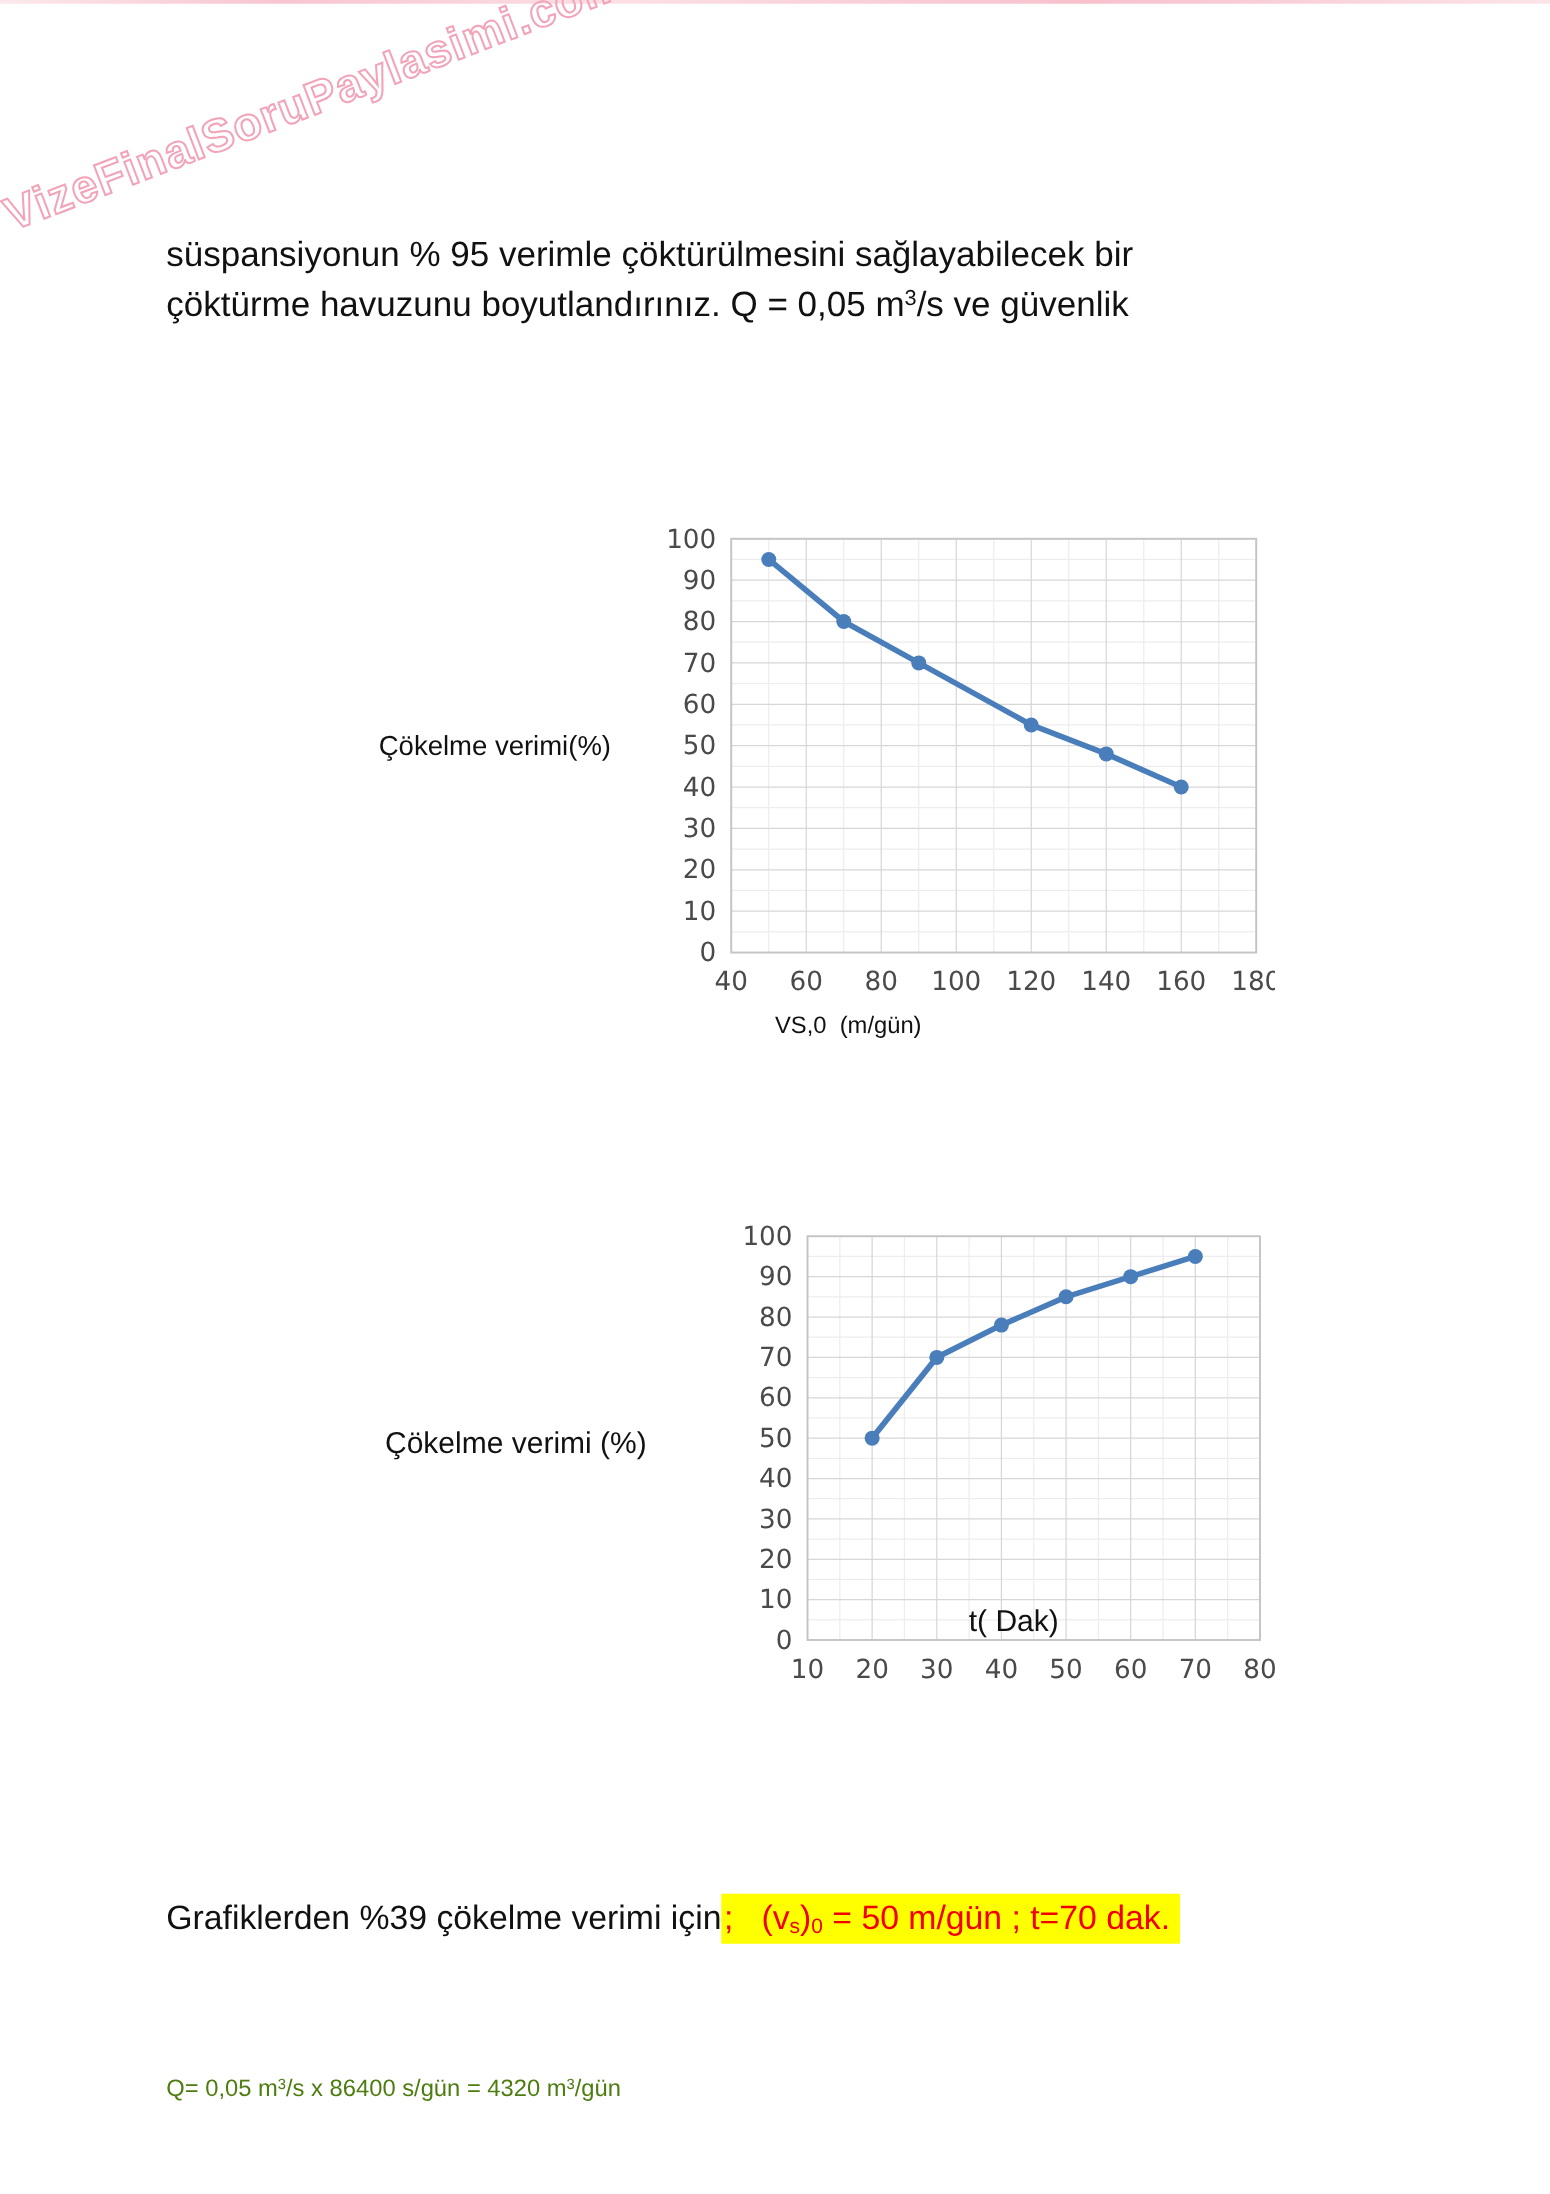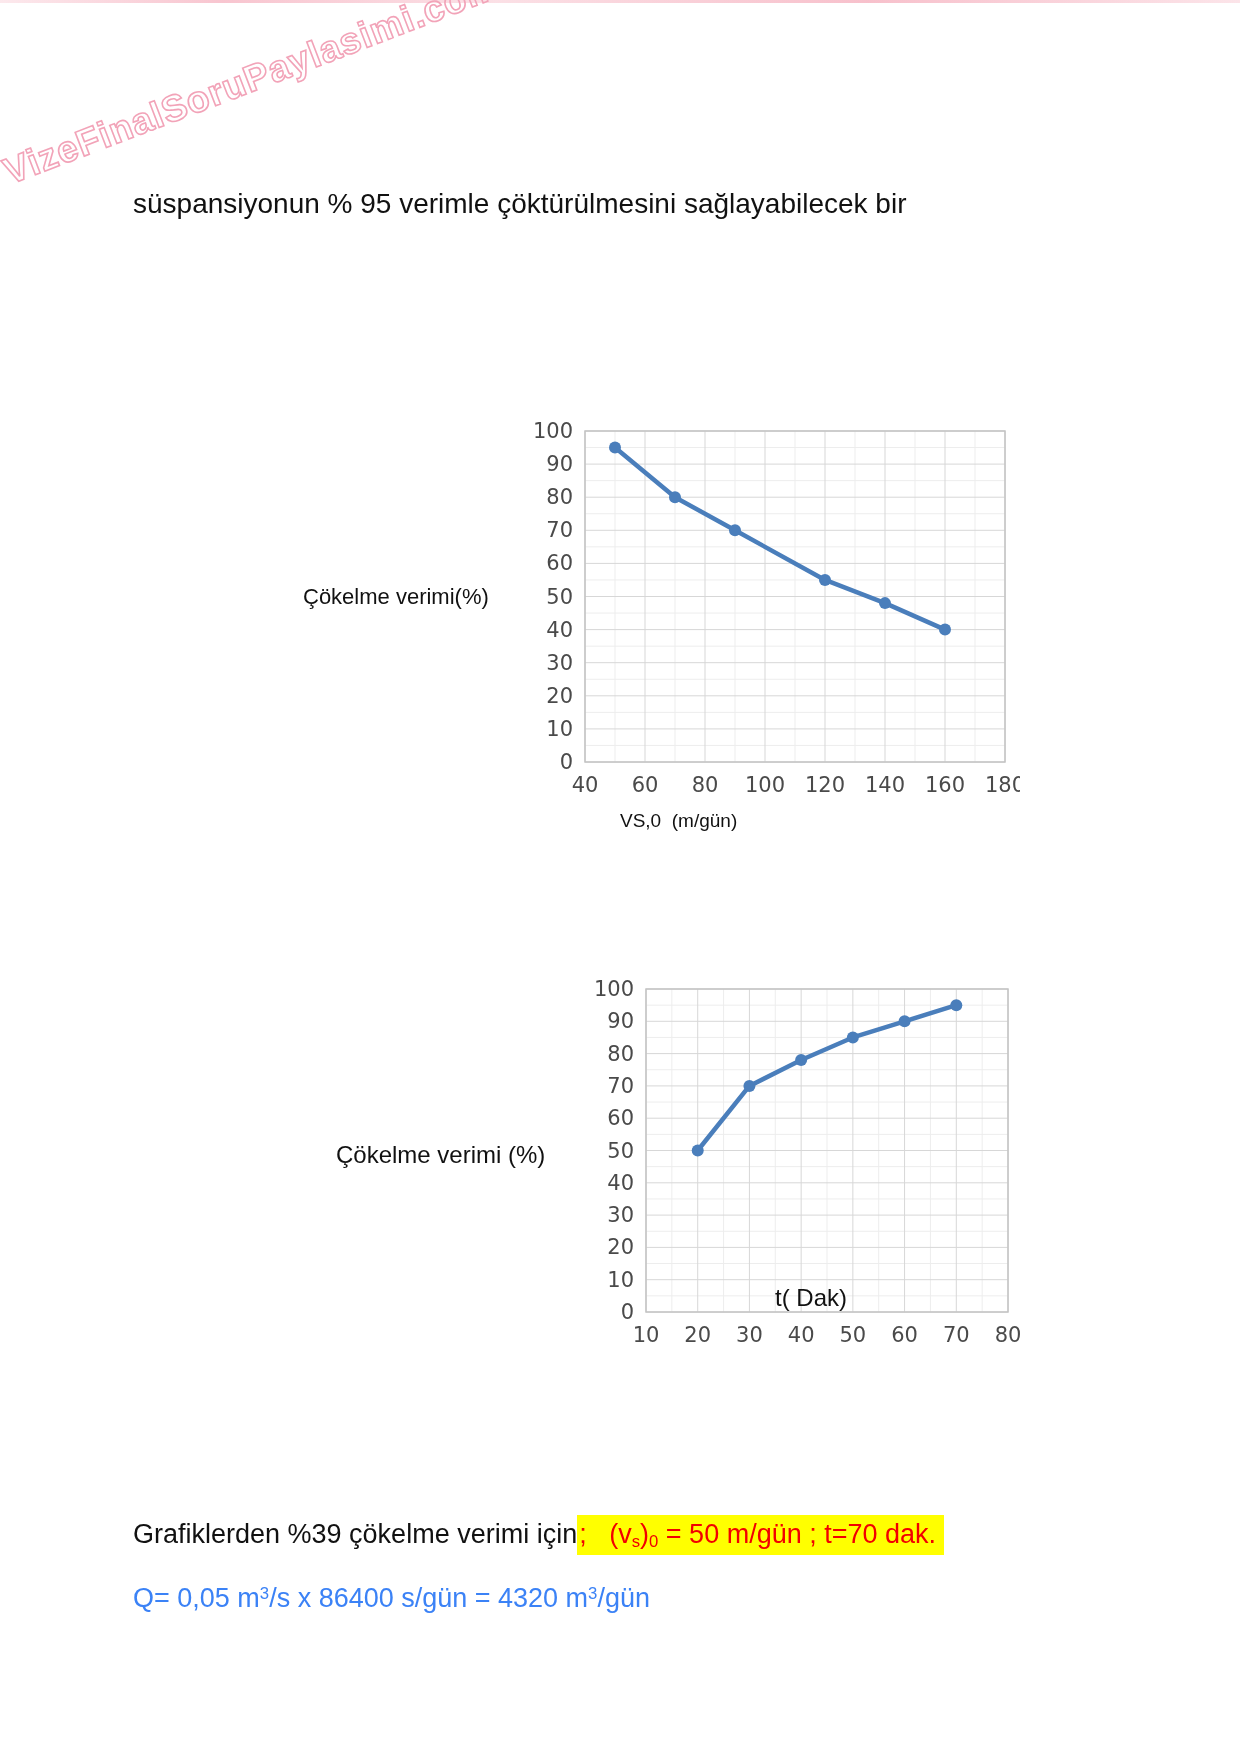--- a/index.html
+++ b/index.html
@@ -29,45 +29,46 @@
     font-size:28px;line-height:35px;color:#111;
   }
   .question b{font-weight:bold;}
   .sup{font-size:0.62em;vertical-align:0.5em;}
   .sub{font-size:0.62em;vertical-align:-0.22em;}
   .chart-svg{position:absolute;}
   svg text{font-family:"DejaVu Sans","Liberation Sans",sans-serif;}
   .axis-title{position:absolute;font-weight:normal;color:#111;white-space:pre;}
   .c1-ylabel{left:303px;top:584px;font-size:22px;}
   .c1-xlabel{left:620px;top:810px;width:314px;text-align:left;font-size:19px;}
-  .c2-ylabel{left:336px;top:1141px;font-size:24px;}
+  .c2-ylabel{left:308px;top:1141px;font-size:24px;}
   .c2-xlabel{left:661px;top:1284px;width:300px;text-align:center;font-size:24px;}
   .solution-line1{
     position:absolute;left:133px;top:1514px;font-size:27px;line-height:40px;
     white-space:nowrap;color:#111;
   }
   .hl{
     background:var(--highlight-bg,#ffff00);
     color:var(--highlight-text,#f20000);
     padding:4px 8px 6px 2px;
   }
   .solution-line2{
-    position:absolute;left:133px;top:1574px;font-size:27px;line-height:40px;
-    white-space:nowrap;color:#3b82f6;
+    position:absolute;left:133px;top:1648px;font-size:19px;line-height:40px;
+    white-space:nowrap;color:#4d7c0f;
   }
 </style>
 </head>
 <body>
 
 <div class="edge-line"></div>
 
 <div class="watermark">VizeFinalSoruPaylasimi.com</div>
 
 <div class="question">
   <div>süspansiyonun % 95 verimle çöktürülmesini sağlayabilecek bir</div>
+  <div><span>çöktürme havuzunu boyutlandırınız. Q = 0,05 m</span><span class="sup">3</span><span>/s ve güvenlik</span></div>
 </div>
 
 <div class="axis-title c1-ylabel">Çökelme verimi(%)</div>
 <svg class="chart-svg" style="left:490px;top:395px;" width="530" height="425" viewBox="0 0 530 425">
     <line x1="125" y1="36" x2="125" y2="367" stroke="#ededed" stroke-width="1"></line>
     <line x1="185" y1="36" x2="185" y2="367" stroke="#ededed" stroke-width="1"></line>
     <line x1="245" y1="36" x2="245" y2="367" stroke="#ededed" stroke-width="1"></line>
     <line x1="305" y1="36" x2="305" y2="367" stroke="#ededed" stroke-width="1"></line>
     <line x1="365" y1="36" x2="365" y2="367" stroke="#ededed" stroke-width="1"></line>
     <line x1="425" y1="36" x2="425" y2="367" stroke="#ededed" stroke-width="1"></line>

